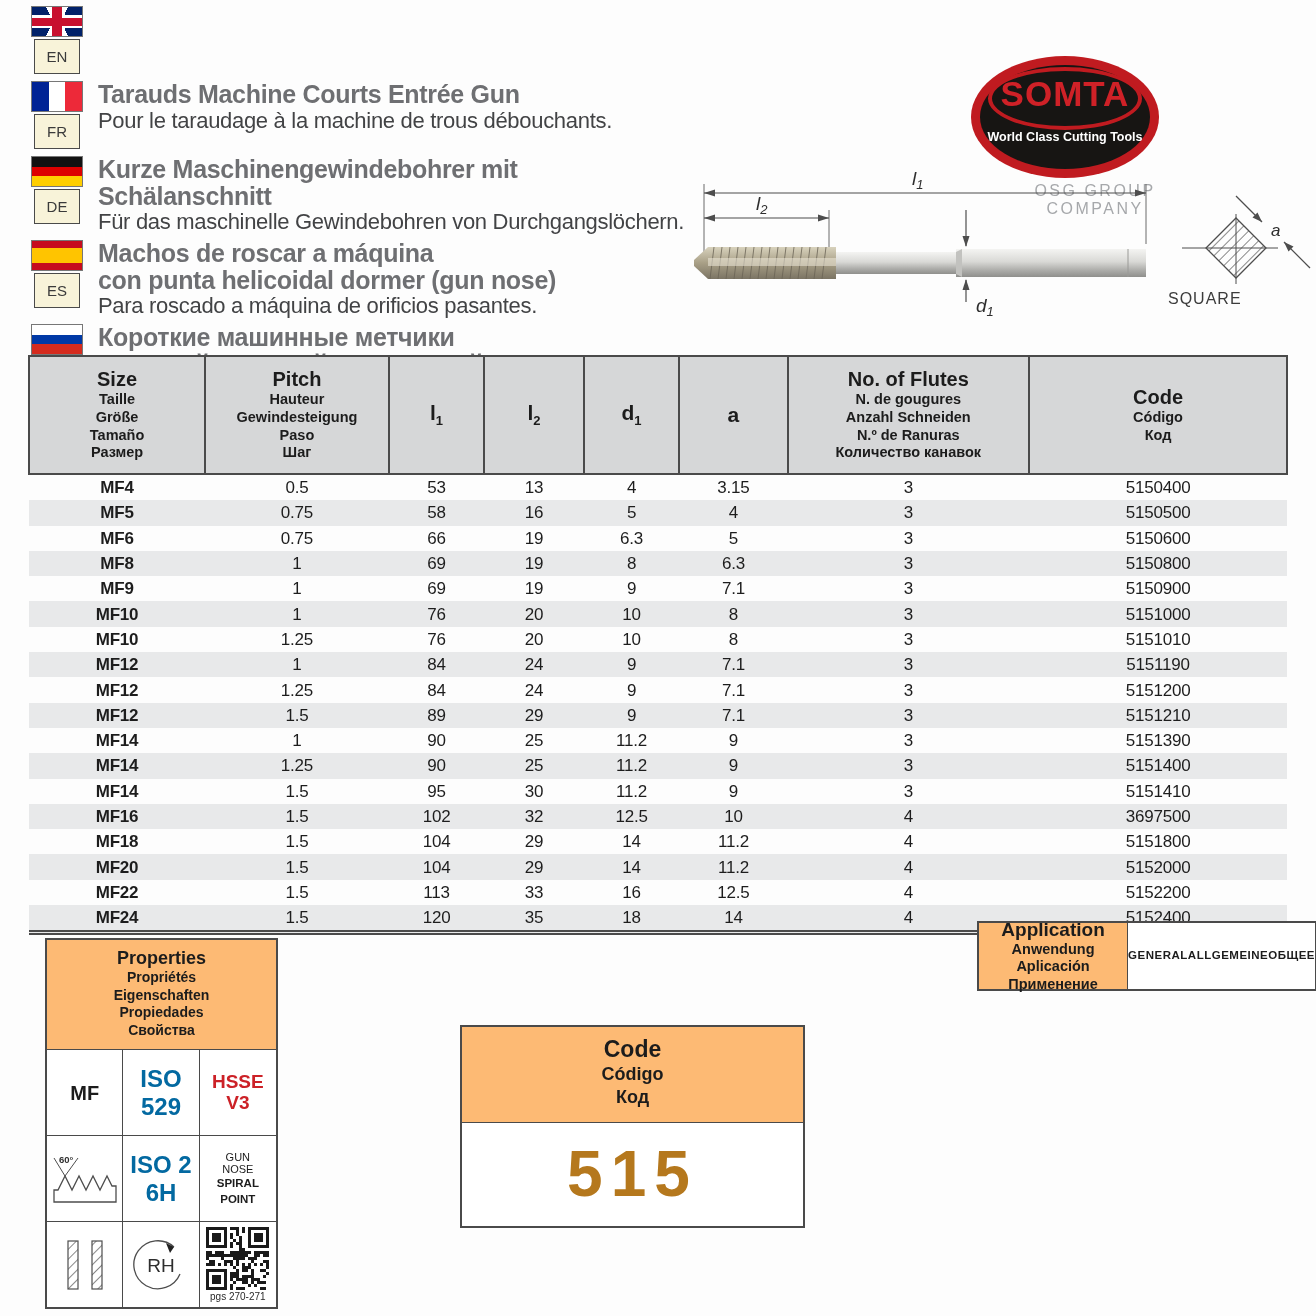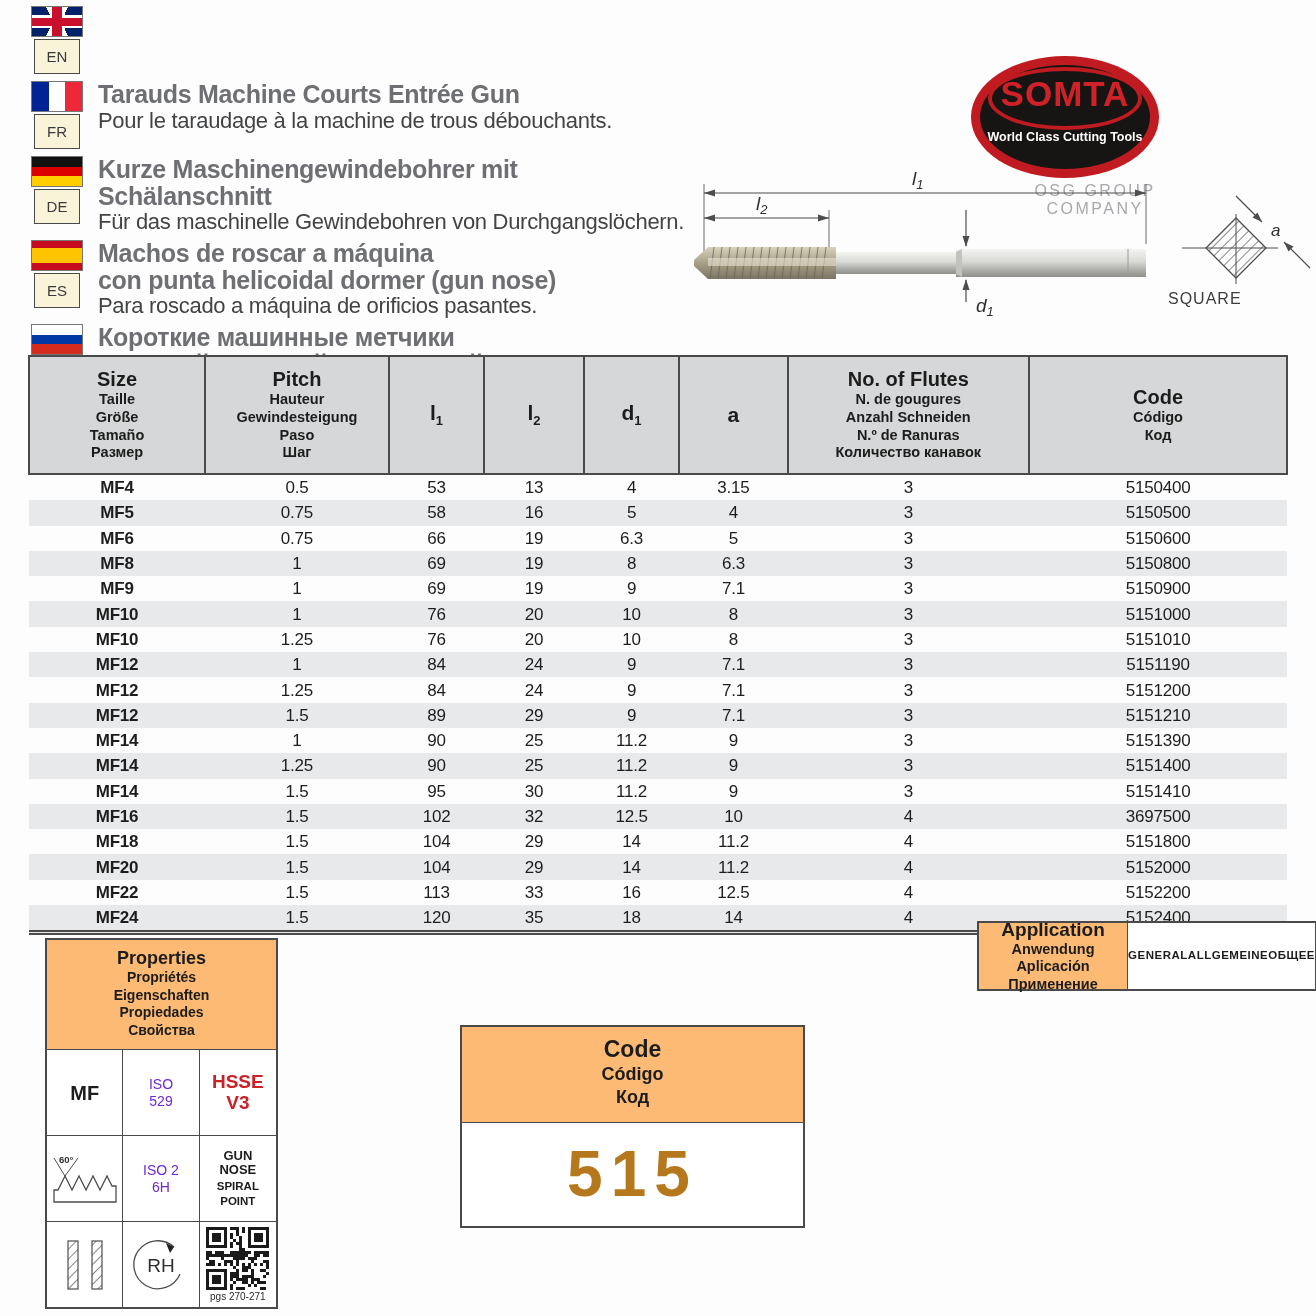--- a/index.html
+++ b/index.html
@@ -82,23 +82,23 @@
   .properties-head { padding:8px 2px 10px; text-align:center; border-bottom:1px solid #4a4a4a; }
   .prop-l0 { font-size:18px; font-weight:bold; color:#1c1c1c; }
   .prop-ln { font-size:14px; font-weight:bold; color:#1c1c1c; line-height:1.25; }
   .prop-grid { display:grid; grid-template-columns:1fr 1fr 1fr; }
   .prop-cell { border-right:1px solid #4a4a4a; border-bottom:1px solid #4a4a4a;
     height:85px; display:flex; flex-direction:column; align-items:center; justify-content:center;
     text-align:center; }
   .prop-cell:nth-child(3n) { border-right:none; }
   .prop-cell:nth-child(n+7) { border-bottom:none; }
   .prop-big { font-size:20px; font-weight:bold; color:#1c1c1c; line-height:1.1; }
-  .prop-med { font-size:14px; font-weight:normal; color:#6d28d9; line-height:1.15; }
+  .prop-med { font-size:24px; font-weight:bold; color:#0369a1; line-height:1.15; }
   .prop-red { color:#cc2127; font-size:19px; font-weight:bold; line-height:1.1; }
-  .prop-gun { font-size:13px; font-weight:bold; line-height:1.1; color:#1c1c1c; }
+  .prop-gun { font-size:11px; font-weight:normal; line-height:1.1; color:#1c1c1c; }
   .prop-gun-sub { font-size:11.5px; font-weight:bold; line-height:1.15; color:#1c1c1c; margin-top:2px; }
   .qr-caption { font-size:10px; color:#2a2a2a; margin-top:1px; }
 
   .code-box { position:absolute; left:460px; top:1025px; width:345px;
     border:2px solid #4a4a4a; box-sizing:border-box; background:#fff; }
   .code-head { padding:9px 2px 12px; text-align:center; border-bottom:1px solid #4a4a4a; }
   .code-l0 { font-size:23px; font-weight:bold; color:#1c1c1c; }
   .code-ln { font-size:18px; font-weight:bold; color:#1c1c1c; line-height:1.3; }
   .code-value { height:103px; display:flex; align-items:center; justify-content:center;
     font-size:64px; font-weight:bold; color:#b5781d; letter-spacing:8px; }

